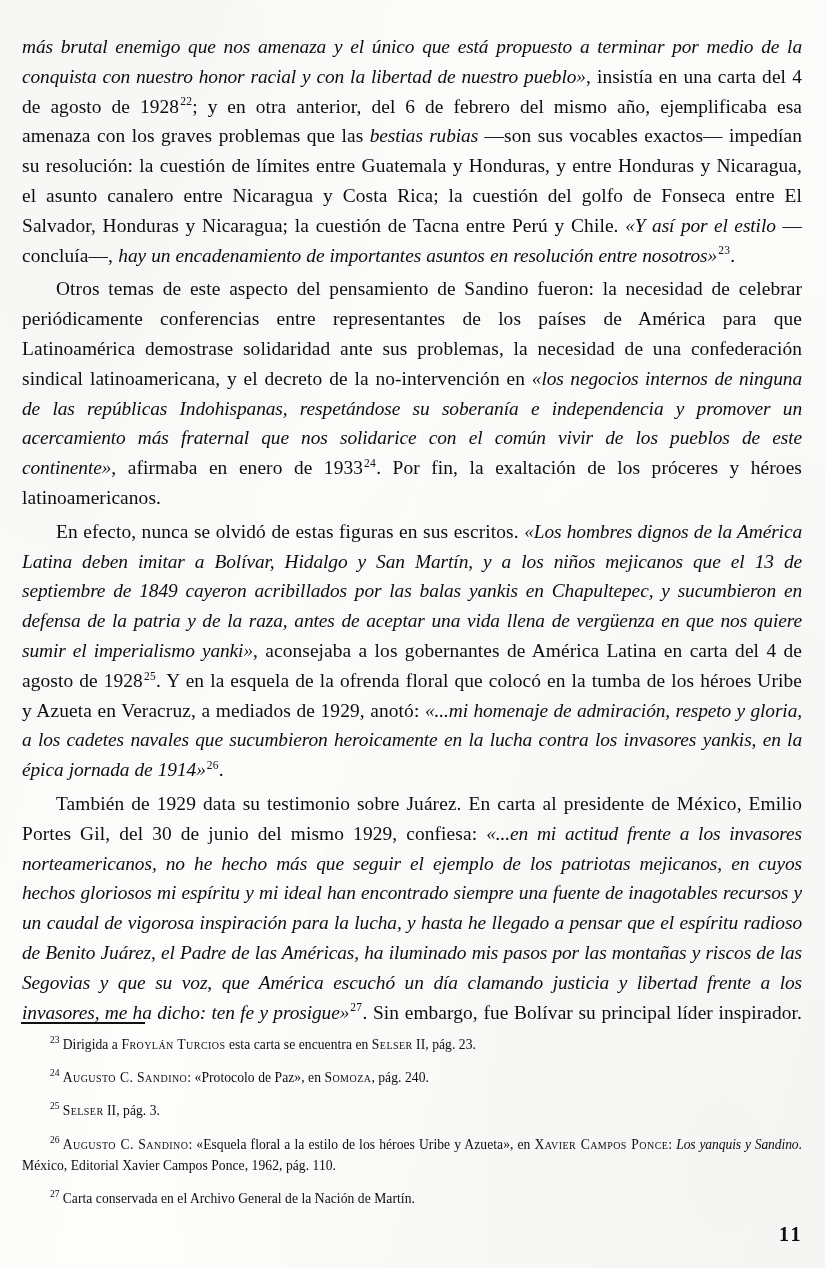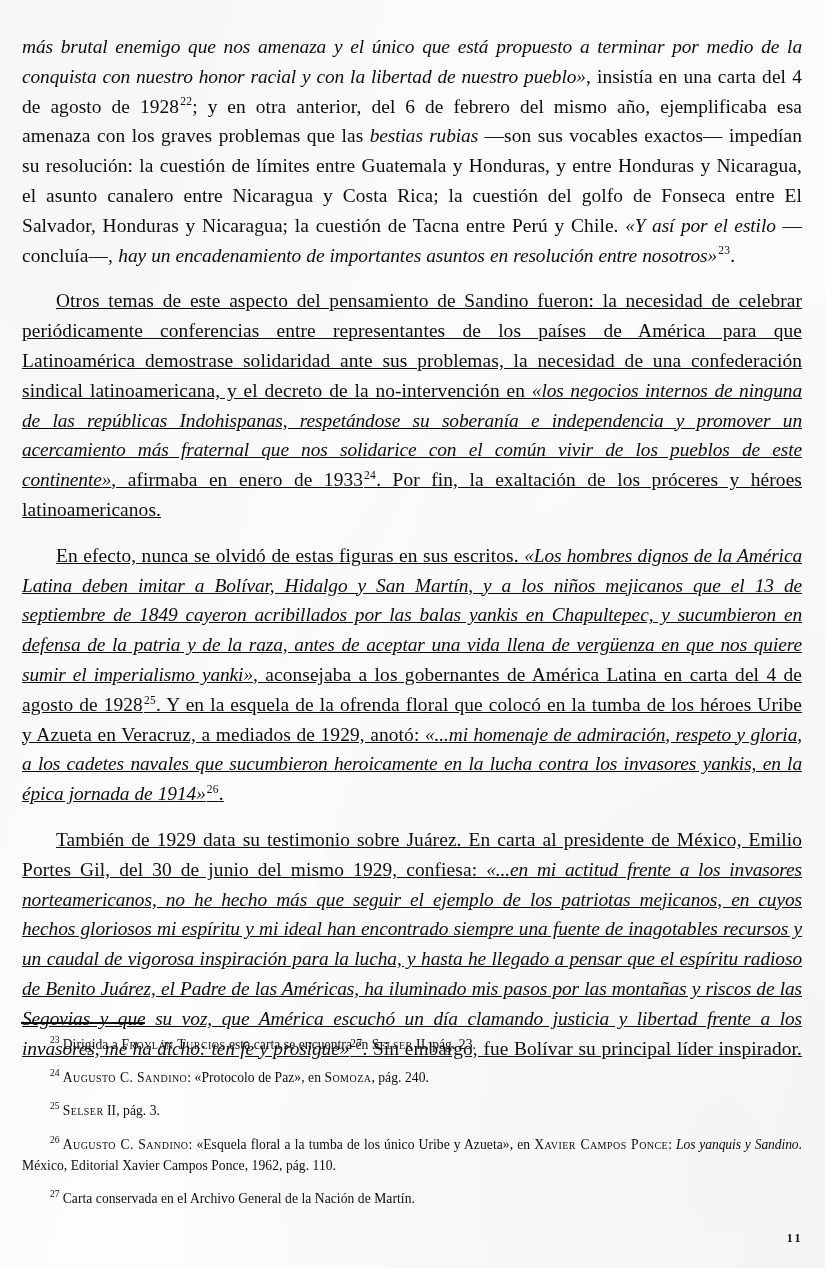--- a/index.html
+++ b/index.html
@@ -48,22 +48,21 @@
     font-size: 19.4px;
     line-height: 29.8px;
     text-indent: 34px;
     letter-spacing: .1px;
     word-spacing: .4px;
   }
   p.para.no-indent {
     text-indent: 0;
   }
   p.para + p.para {
-    margin-top: 16px;
-    text-decoration: underline;
+    margin-top: 4px;
   }
   p.para:last-child::after {
     content: "";
     display: inline-block;
     width: 100%;
   }
 
   i, .it {
     font-style: italic;
     font-family: "Liberation Serif", "DejaVu Serif", serif;
@@ -112,21 +111,21 @@
     font-size: 9.6px;
     line-height: 0;
     vertical-align: .62em;
     padding-right: 3px;
   }
 
   .folio {
     position: absolute;
     right: 22px;
     bottom: 22px;
-    font-size: 12px;
+    font-size: 20px;
     font-weight: 700;
     letter-spacing: 2.5px;
   }
 </style>
 </head>
 <body>
 
 <div class="page">
 
   <div class="body-block">
@@ -138,20 +137,20 @@
       </div>
   </div>
 
   <div class="fn-rule"></div>
 
   <div class="footnotes">
     <div id="fns">
         <p class="fn"><sup>23</sup><span>Dirigida a </span><span class="sc">Froylán Turcios</span><span> esta carta se encuentra en </span><span class="sc">Selser</span><span> II, pág. 23.</span></p>
         <p class="fn"><sup>24</sup><span class="sc">Augusto C. Sandino</span><span>: «Protocolo de Paz», en </span><span class="sc">Somoza</span><span>, pág. 240.</span></p>
         <p class="fn"><sup>25</sup><span class="sc">Selser</span><span> II, pág. 3.</span></p>
-        <p class="fn"><sup>26</sup><span class="sc">Augusto C. Sandino</span><span>: «Esquela floral a la tumba de los único Uribe y Azueta», en </span><span class="sc">Xavier Campos Ponce</span><span>: </span><i>Los yanquis y Sandino</i><span>. México, Editorial Xavier Campos Ponce, 1962, pág. 110.</span></p>
+        <p class="fn"><sup>26</sup><span class="sc">Augusto C. Sandino</span><span>: «Esquela floral a la estilo de los héroes Uribe y Azueta», en </span><span class="sc">Xavier Campos Ponce</span><span>: </span><i>Los yanquis y Sandino</i><span>. México, Editorial Xavier Campos Ponce, 1962, pág. 110.</span></p>
         <p class="fn"><sup>27</sup><span>Carta conservada en el Archivo General de la Nación de Martín.</span></p>
       </div>
   </div>
 
   <div class="folio">11</div>
 
 </div>
 
 </body></html>

